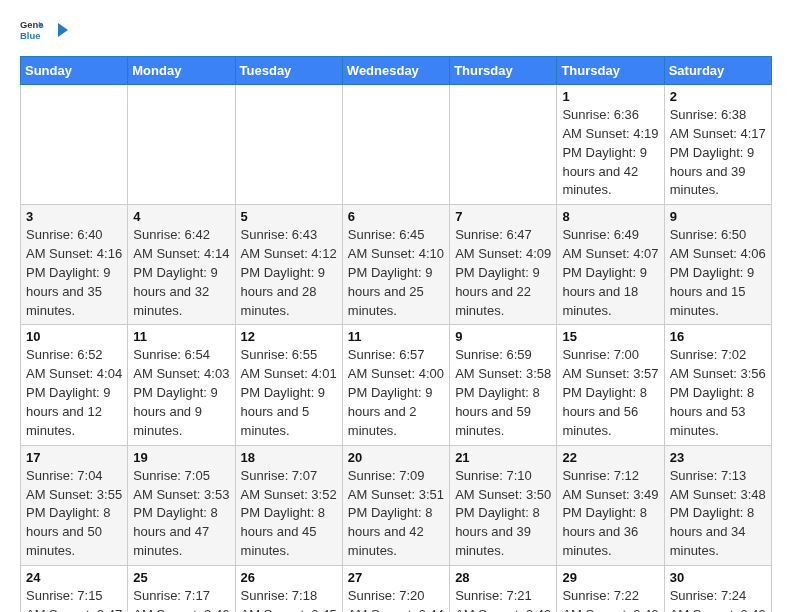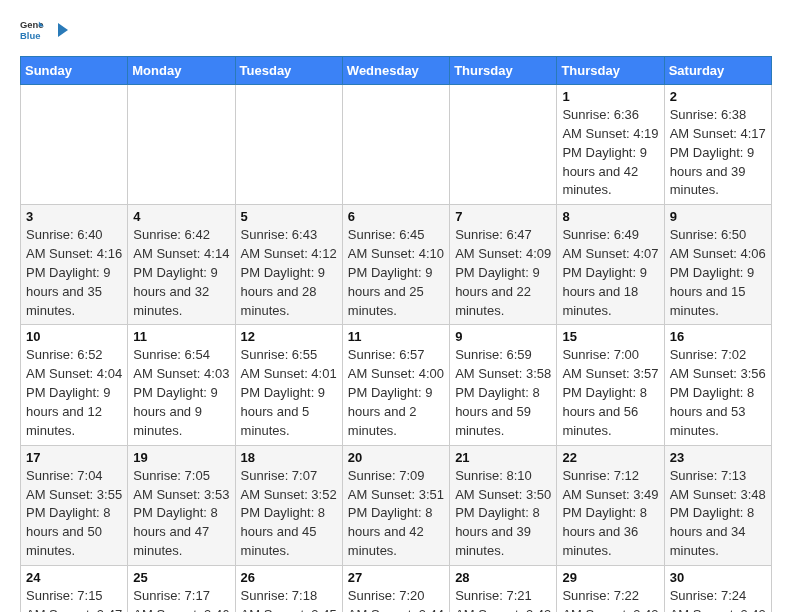--- a/index.html
+++ b/index.html
@@ -283,21 +283,21 @@
           </td>
           <td>
             <div class="day-number">20</div>
             <div class="day-info">Sunrise: 7:09 AM
 Sunset: 3:51 PM
 Daylight: 8 hours
 and 42 minutes.</div>
           </td>
           <td>
             <div class="day-number">21</div>
-            <div class="day-info">Sunrise: 8:10 AM
+            <div class="day-info">Sunrise: 7:10 AM
 Sunset: 3:50 PM
 Daylight: 8 hours
 and 39 minutes.</div>
           </td>
           <td>
             <div class="day-number">22</div>
             <div class="day-info">Sunrise: 7:12 AM
 Sunset: 3:49 PM
 Daylight: 8 hours
 and 36 minutes.</div>

